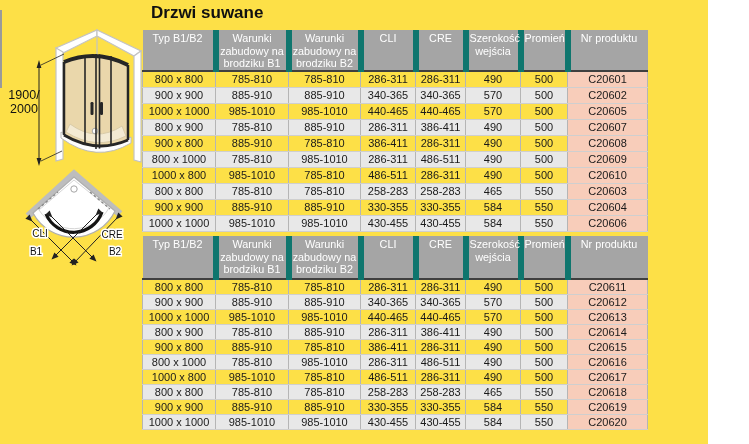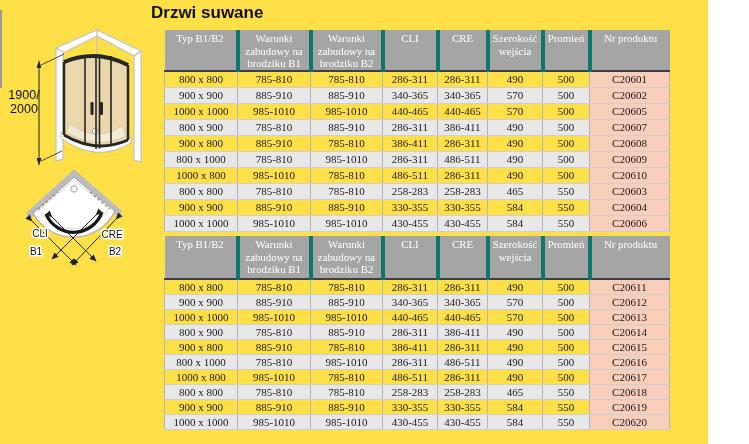--- a/index.html
+++ b/index.html
@@ -30,27 +30,27 @@
   .dimthin{stroke:#222;stroke-width:0.8;fill:none;}
   .arrow{fill:#222;}
   .dimtext{font-size:12.5px;fill:#111;text-anchor:middle;}
   .planwall{stroke:#bdbdbd;stroke-width:7;fill:none;stroke-linejoin:miter;}
   .planTray{fill:#fff;stroke:#aeaeae;stroke-width:1.2;}
   .dashline{stroke:#8a8a8a;stroke-width:1.4;fill:none;stroke-dasharray:2.5 2.5;}
   .doorarc{stroke:#151515;stroke-width:3.2;fill:none;}
   .plabel{font-size:10px;fill:#111;text-anchor:middle;paint-order:stroke;stroke:#fff;stroke-width:3px;}
 
   
-  table.products{position:absolute;left:164px;border-collapse:collapse;table-layout:fixed;
-        width:505px;font-size:11px;font-family:Liberation Serif, serif;}
+  table.products{position:absolute;left:142px;border-collapse:collapse;table-layout:fixed;
+        width:505px;font-size:11px;}
   table.t1{top:30px;}
   table.t2{top:236px;}
   thead th{background:var(--header_bg,#a5a5a5);color:var(--header_text,#ffffff);
         font-weight:400;font-size:10.8px;line-height:12.5px;vertical-align:top;
-        padding:2px 1px 0;border-left:4px solid #0f766e;text-align:center;}
+        padding:2px 1px 0;border-left:6px solid #0f766e;text-align:center;}
   thead th:first-child{border-left:none;}
   thead tr{border-bottom:2px solid var(--header_underline,#3f3f3f);}
   table.t1 thead tr{height:41px;}
   table.t2 thead tr{height:43px;}
   tbody td{text-align:center;padding:0;
         border-left:1px solid var(--grid_v,#b5b5b5);
         border-right:1px solid var(--grid_v,#b5b5b5);
         border-bottom:1px solid var(--grid_h,#cfcfcf);
         white-space:nowrap;overflow:hidden;}
   table.t1 tbody tr{height:16px;}

